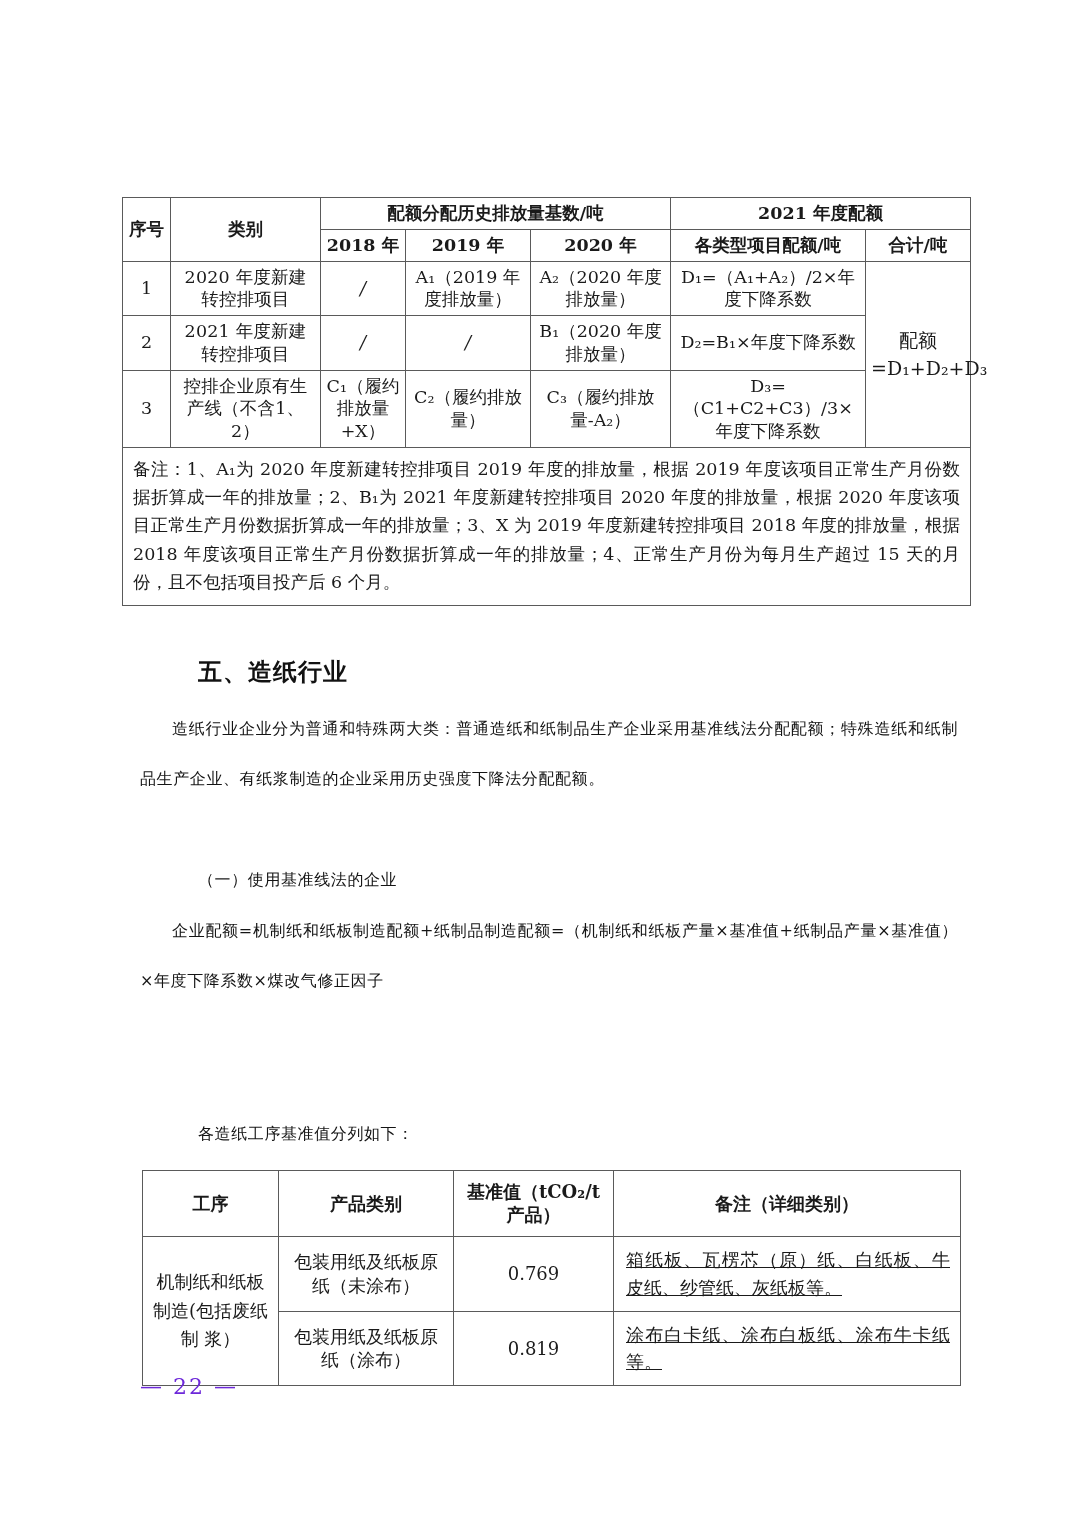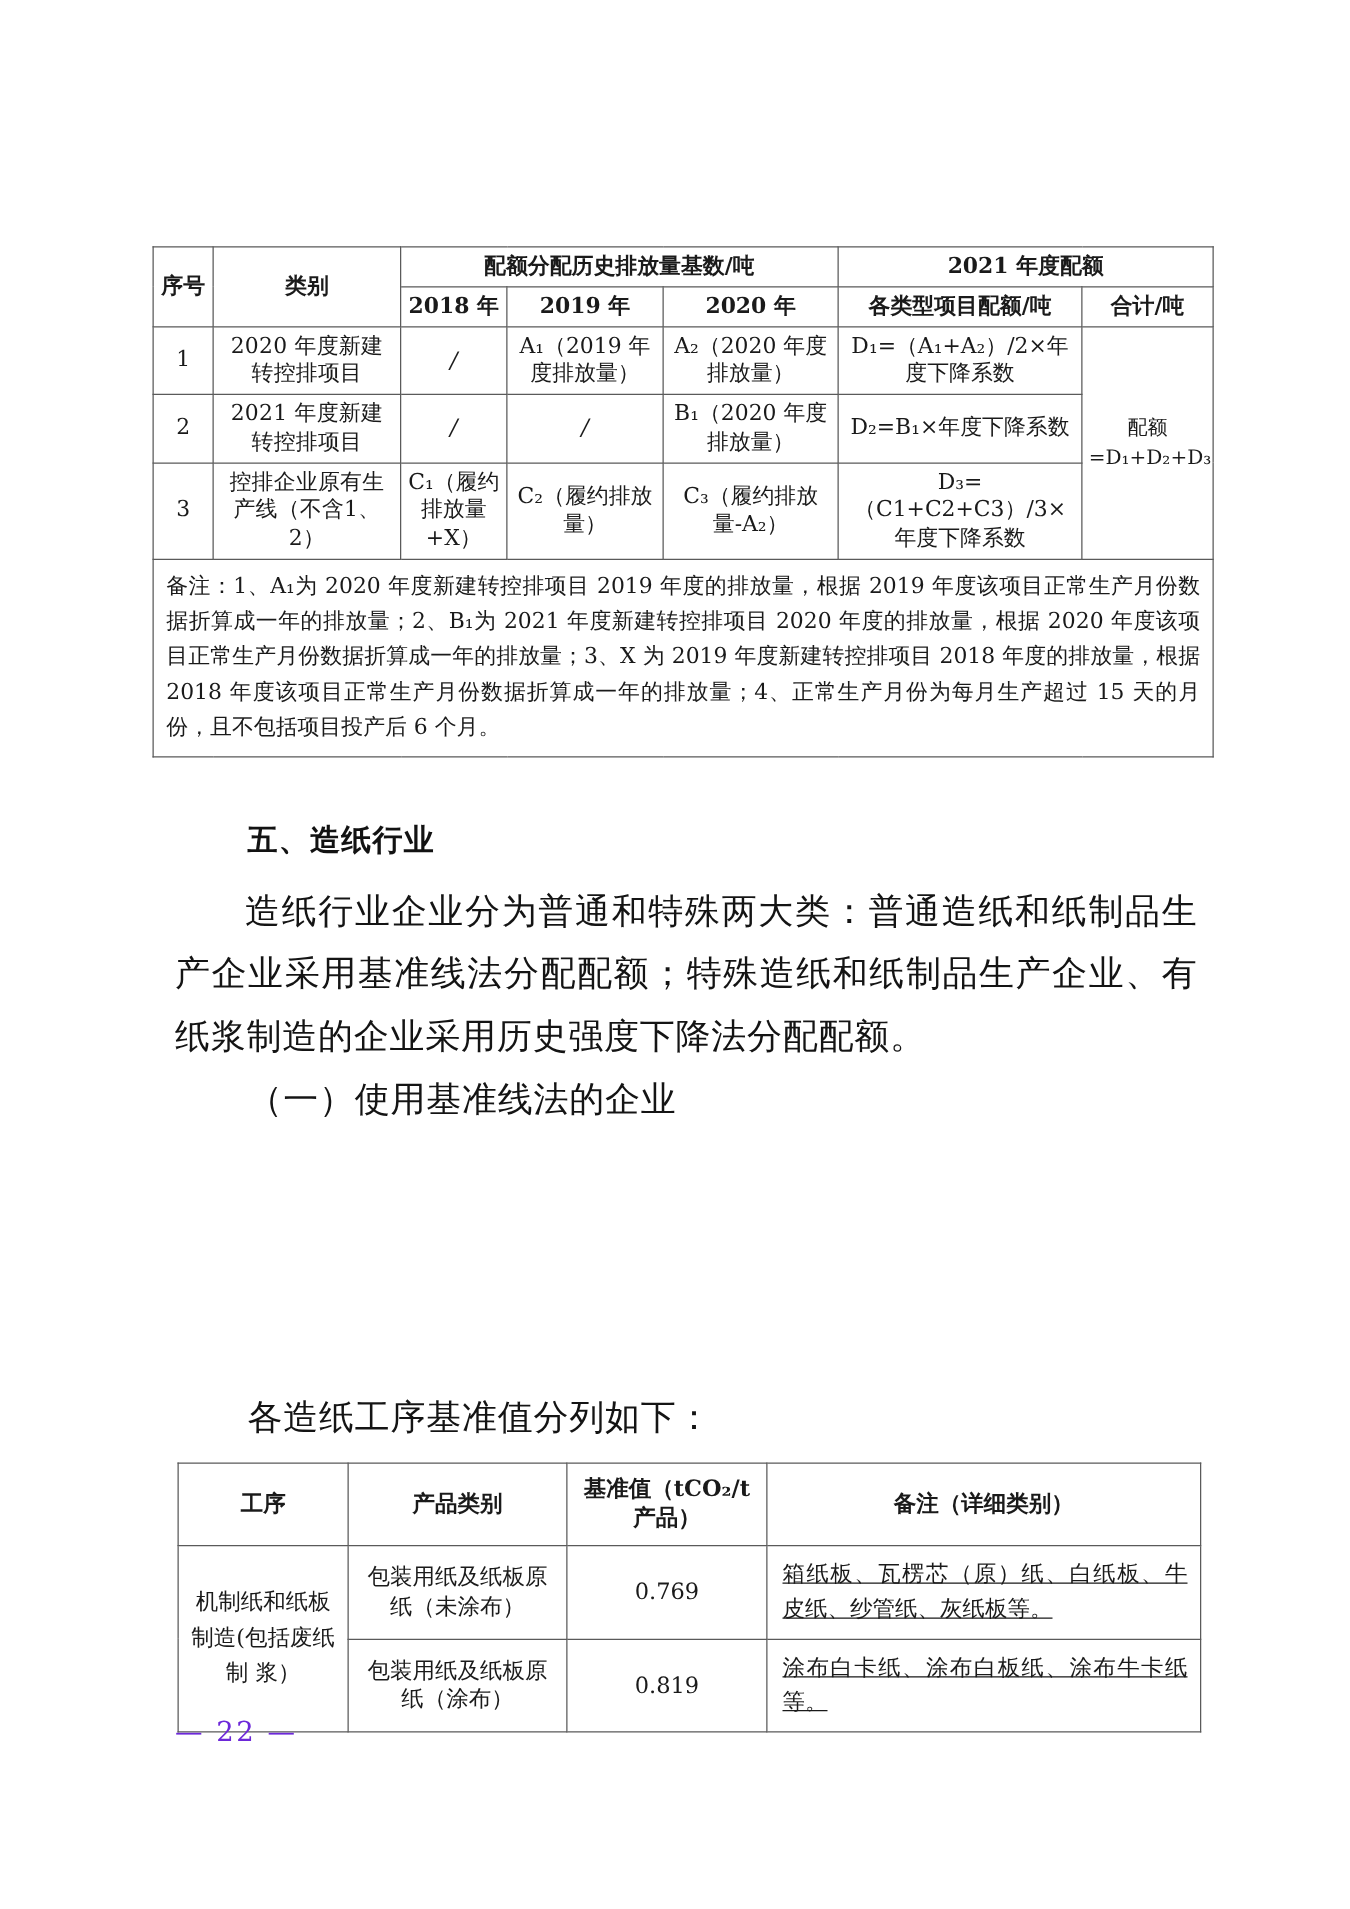--- a/index.html
+++ b/index.html
@@ -45,21 +45,21 @@
   #table-allocation {
     position: absolute;
     left: 122px;
     top: 185px;
     width: 848px;
   }
   #table-allocation th { font-weight: bold; font-size: 17.5px; }
   #table-allocation td.cat { font-size: 17.5px; letter-spacing: 0.2px; }
   #table-allocation td.sn  { font-size: 17.5px; }
   #table-allocation td.total {
-    font-size: 16px;
+    font-size: 19px;
     line-height: 1.5;
   }
   #table-allocation td.slash { font-size: 18px; font-style: italic; }
   .note-cell {
     text-align: justify !important;
     text-align-last: left;
     padding: 7px 10px 9px 10px !important;
     line-height: 1.62 !important;
     font-size: 17.6px;
   }
@@ -68,21 +68,21 @@
   .h-section {
     position: absolute;
     font-family: "DejaVu Sans", "Liberation Sans", sans-serif;
     font-weight: bold;
     font-size: 24px;
     letter-spacing: 1px;
     color: #121212;
   }
   .para {
     position: absolute;
-    font-size: 28px;
+    font-size: 16px;
     line-height: 50px;
     letter-spacing: 0.6px;
     color: #141414;
     text-align: justify;
     text-align-last: left;
   }
   .para.indent { text-indent: 2em; }
 
   
   #table-benchmark {
@@ -186,20 +186,21 @@
       </tr>
     </tbody>
   </table>
 
   <div class="h-section" style="left:198px; top:644px;">五、造纸行业</div>
 
   <div class="para indent" style="left:140px; top:692px; width:818px;">造纸行业企业分为普通和特殊两大类：普通造纸和纸制品生产企业采用基准线法分配配额；特殊造纸和纸制品生产企业、有纸浆制造的企业采用历史强度下降法分配配额。</div>
 
   <div class="para" style="left:198px; top:843px; width:760px;">（一）使用基准线法的企业</div>
 
+  <div class="para indent" style="left:140px; top:894px; width:818px;">企业配额=机制纸和纸板制造配额+纸制品制造配额=（机制纸和纸板产量×基准值+纸制品产量×基准值）×年度下降系数×煤改气修正因子</div>
 
 
   <div class="para" style="left:198px; top:1097px; width:760px;">各造纸工序基准值分列如下：</div>
 
   <table class="doc-table" id="table-benchmark">
     <colgroup>
       <col style="width:136px">
       <col style="width:175px">
       <col style="width:160px">
       <col style="width:347px">

